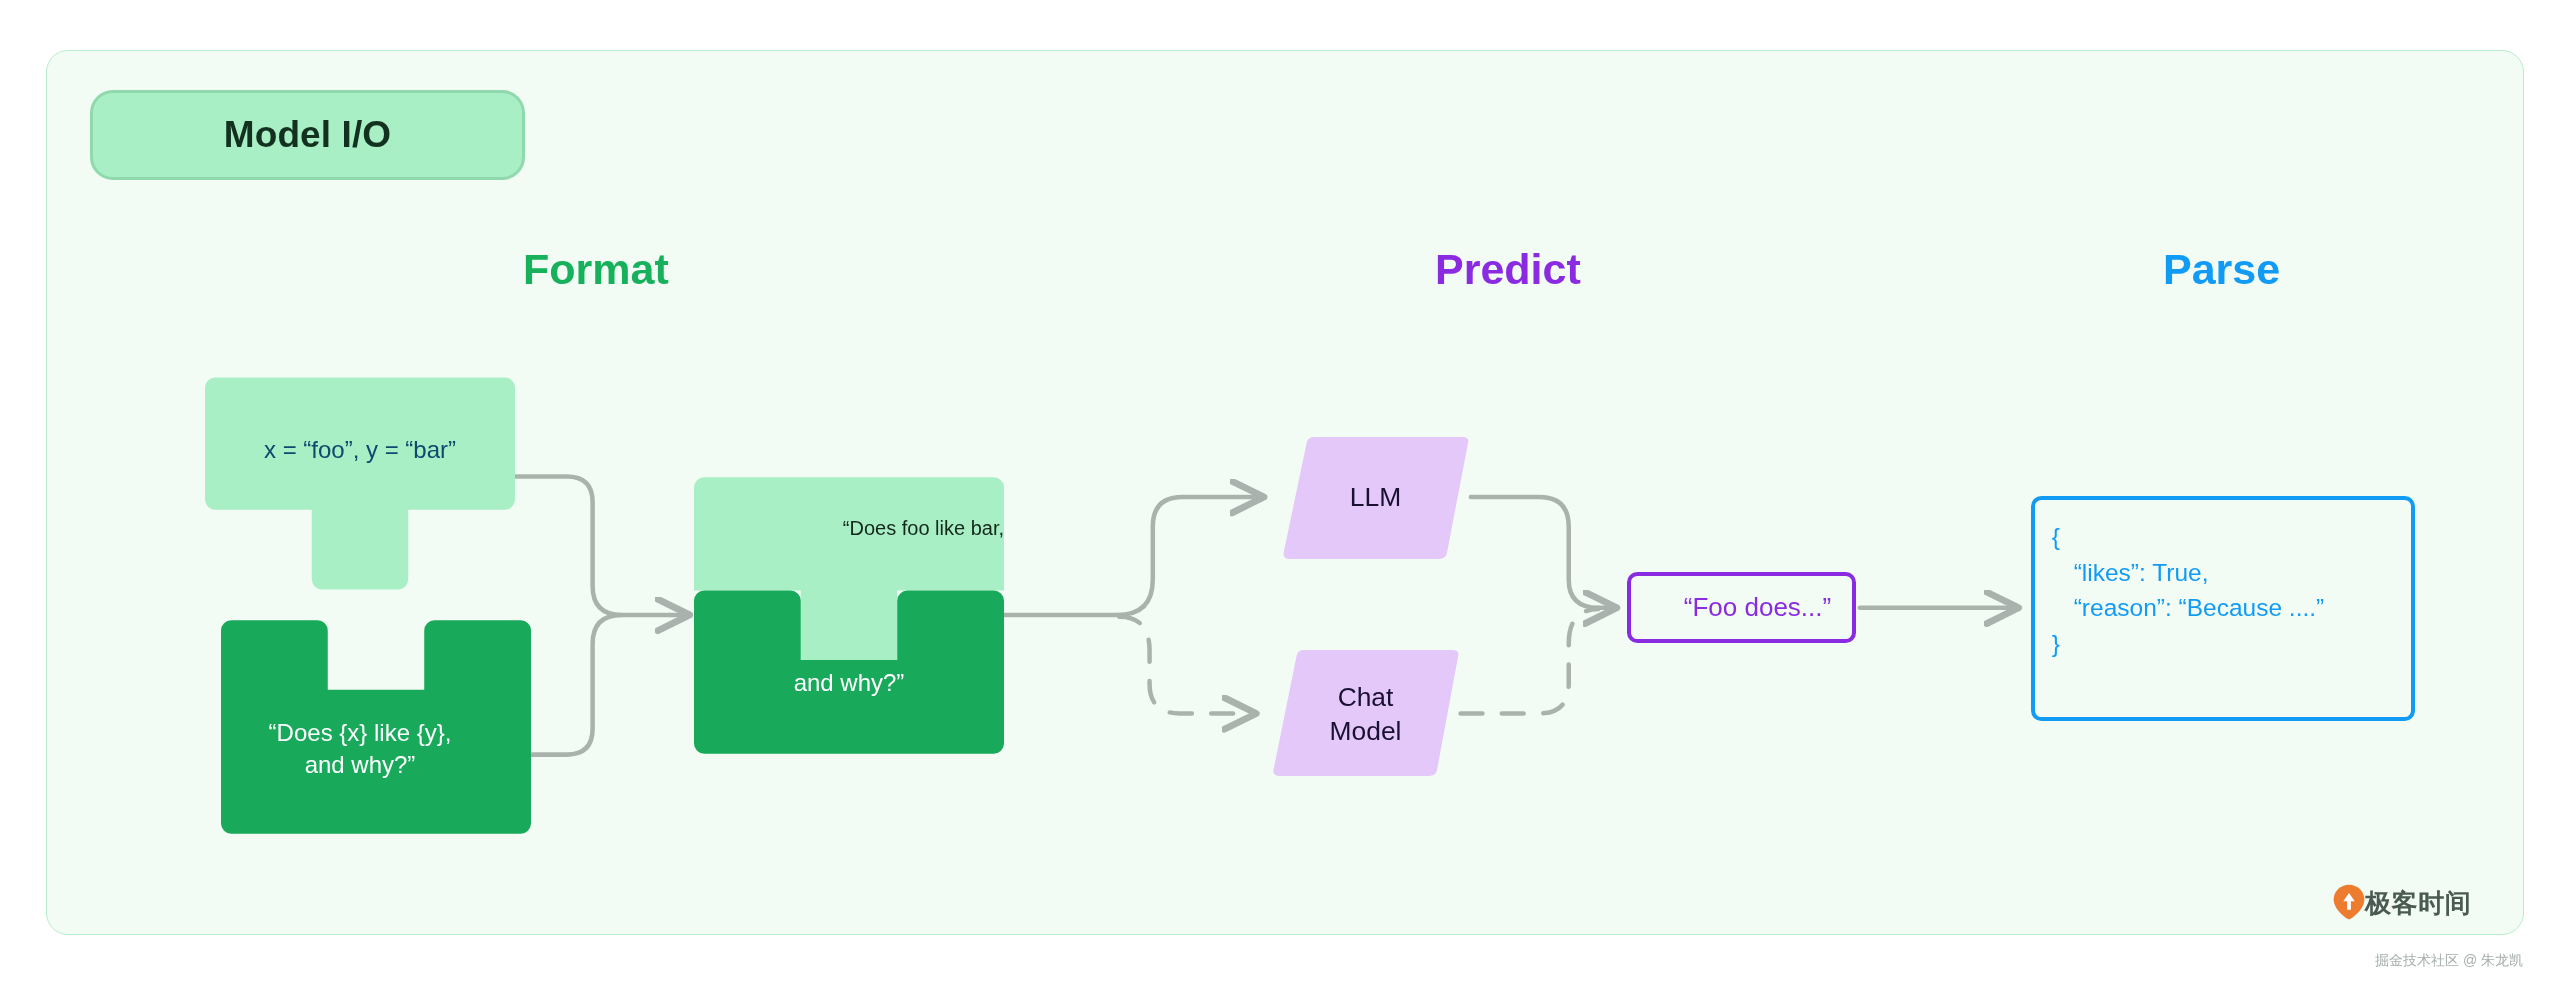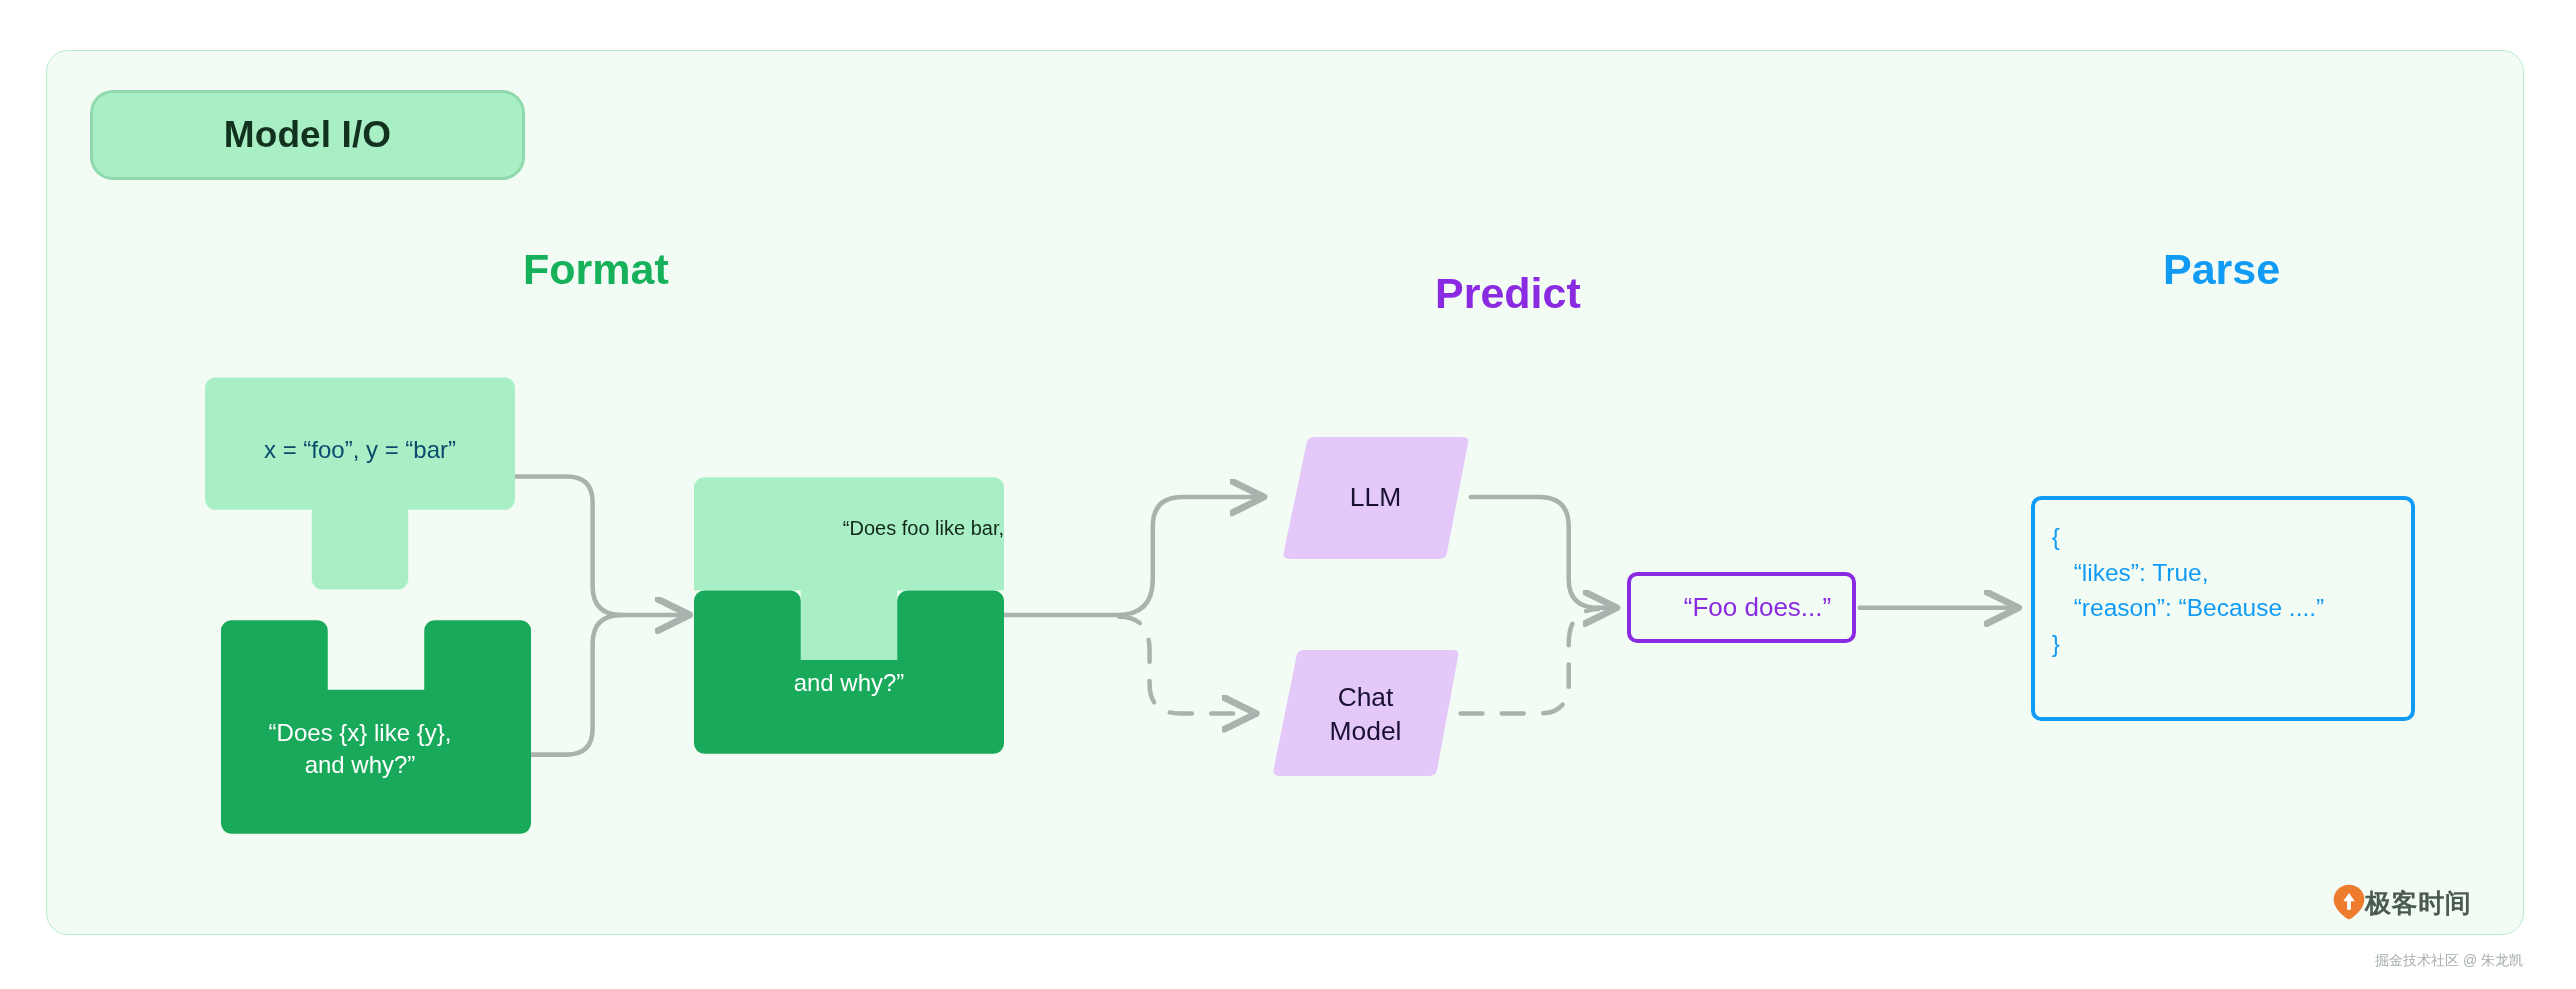--- a/index.html
+++ b/index.html
@@ -41,21 +41,21 @@
     letter-spacing: 0.1px;
   }
 
   
   .col-head {
     position: absolute;
     font-size: 43px; font-weight: 700;
     white-space: nowrap;
   }
   #h-format  { left: 523px;  top: 245px; color: #17B15C; }
-  #h-predict { left: 1435px; top: 245px; color: #8A2BE2; margin-top: 24px; }
+  #h-predict { left: 1435px; top: 245px; color: #8A2BE2; }
   #h-parse   { left: 2163px; top: 245px; color: #119BF5; }
 
   
   .piece { position: absolute; }
   .piece svg { display: block; overflow: visible; }
   .piece .plabel {
     position: absolute; left: 0; right: 0;
     text-align: center;
     font-size: 24px;
     line-height: 1.35;

